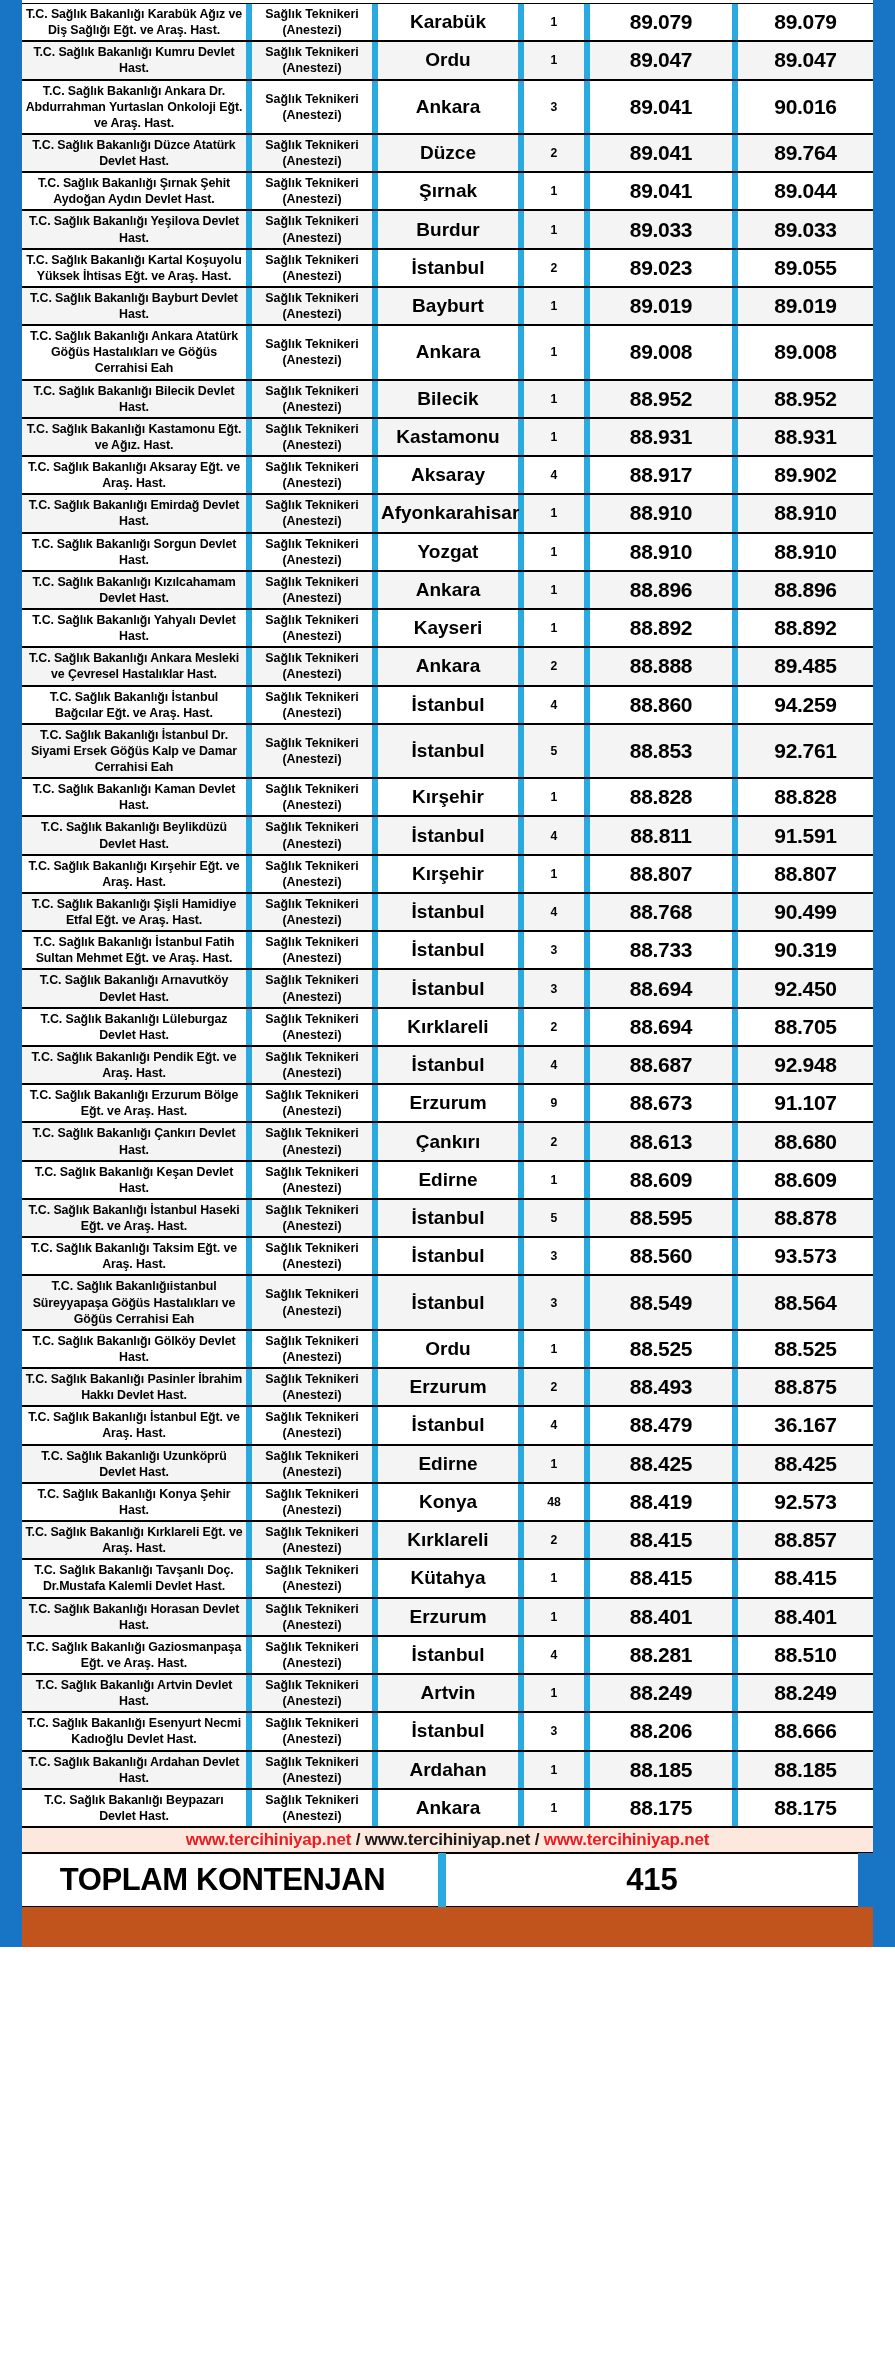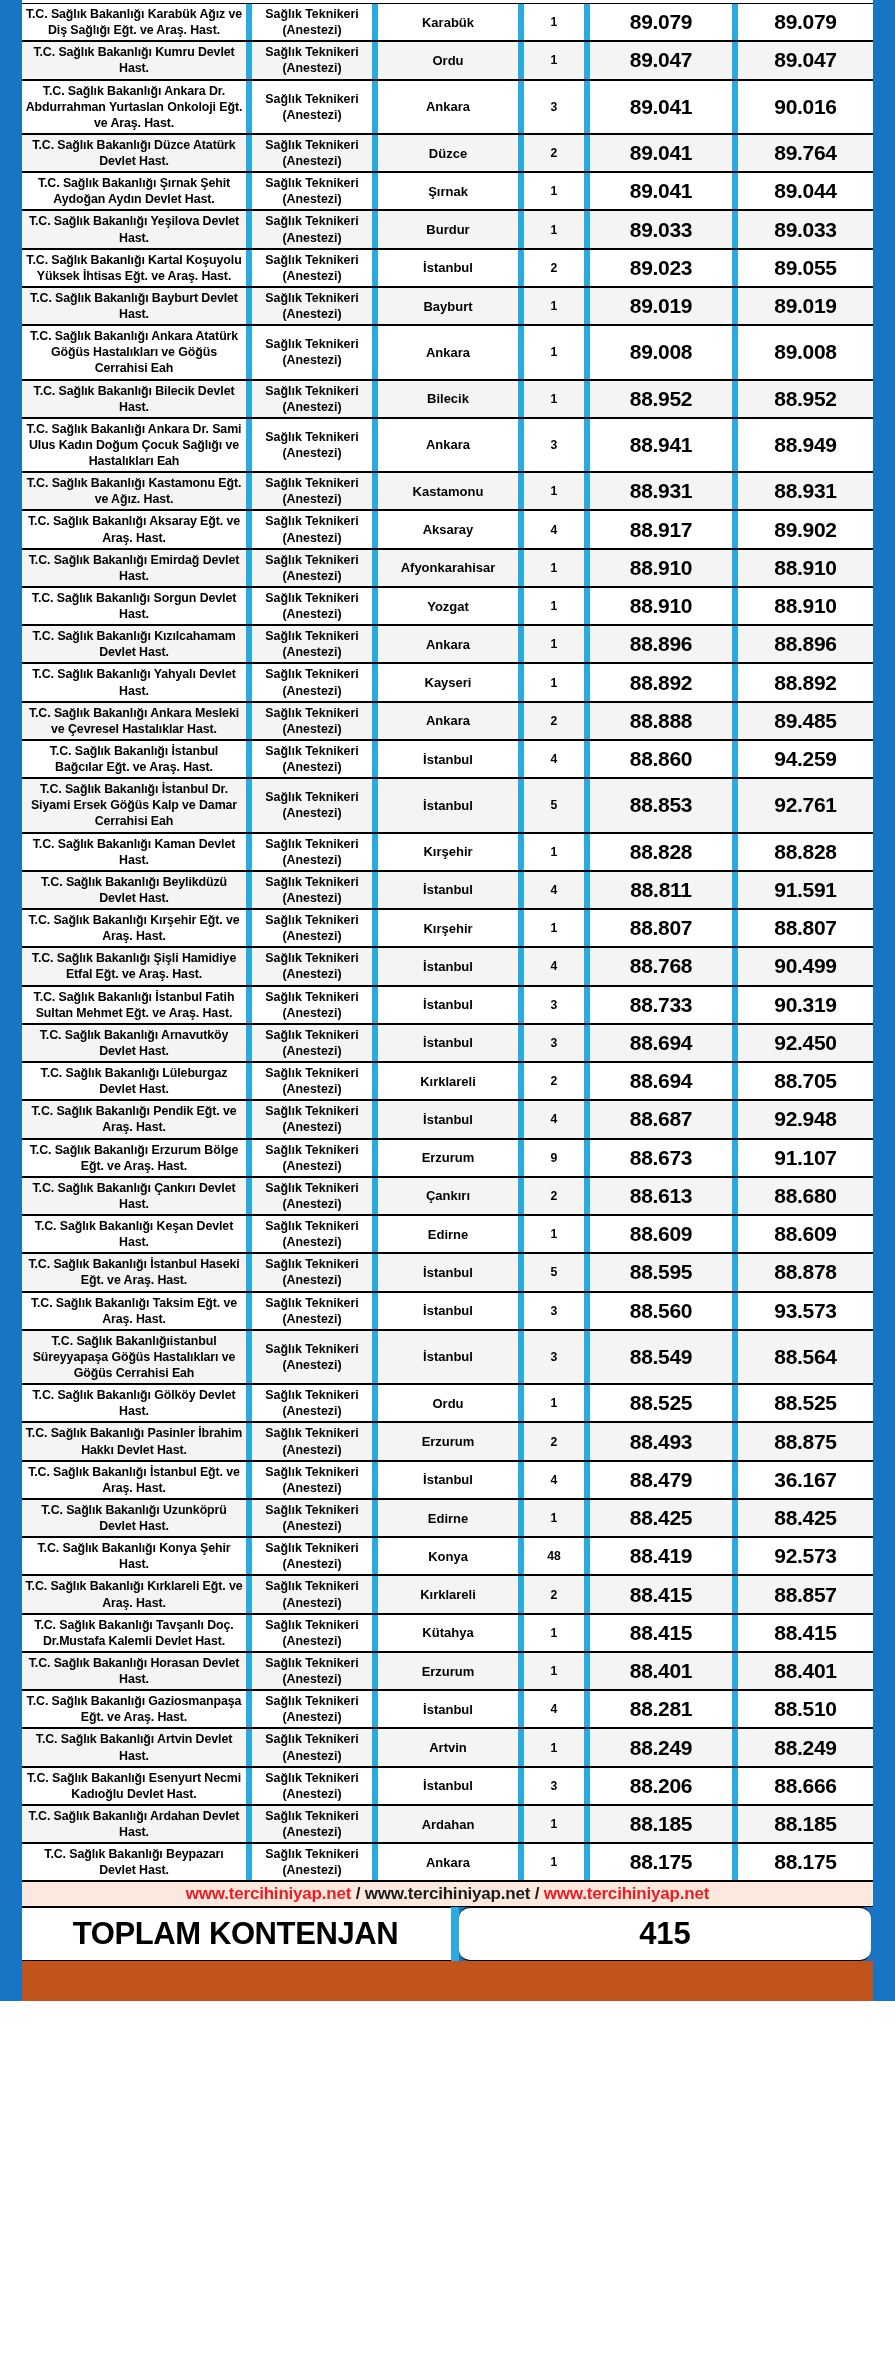--- a/index.html
+++ b/index.html
@@ -73,21 +73,21 @@
 
   td.sep {
     background: #29abe2 !important;
     border-top: none;
     border-bottom: none;
     padding: 0;
   }
 
   td.name  { font-size: 12.4px; line-height: 1.30; letter-spacing: -0.1px; }
   td.title { font-size: 12.4px; line-height: 1.30; }
-  td.city  { font-size: 13px; }
+  td.city  { font-size: 19px; }
   td.quota { font-size: 12.2px; }
   td.score { font-size: 21px; letter-spacing: -0.3px; }
 
   
   .banner-row td {
     background: #fce8dc !important;
     border-top: 1.3px solid #000000;
     border-bottom: 1.3px solid #000000;
     padding: 3px 0 4px 0;
     text-align: center;
@@ -95,21 +95,21 @@
     font-weight: bold;
     color: #000000;
     letter-spacing: -0.2px;
   }
   .banner-row .url-red { color: #ed1c24; }
   .banner-row .url-dark { color: #1a1a1a; }
   .banner-row .slash { color: #1a1a1a; }
 
   
   .total-wrap {
-    margin: 0 20px;
+    margin: 0 7px;
     background: #1874c4;
   }
   table.total {
     border-collapse: separate;
     border-spacing: 0;
     width: 851px;
     table-layout: fixed;
   }
   table.total td {
     border-top: 1.3px solid #000000;
@@ -120,21 +120,21 @@
     font-weight: bold;
     color: #000000;
     height: 52px;
     padding: 0;
   }
   table.total td.sep {
     background: #29abe2 !important;
     border: none;
   }
   td.total-label { font-size: 31px; letter-spacing: -0.4px; }
-  td.total-value { font-size: 31px; border-radius: 11px; }
+  td.total-value { font-size: 31px; }
   col.t-label { width: 431px; }
   col.t-sep   { width: 8px; }
   col.t-value { width: 412px; }
 
   .footer-bar {
     height: 40px;
     background: #c1541c;
     width: 895px;
   }
   .top-edge {
@@ -291,33 +291,20 @@
             <td class="title">Sağlık Teknikeri (Anestezi)</td>
             <td class="sep"></td>
             <td class="city">Bilecik</td>
             <td class="sep"></td>
             <td class="quota">1</td>
             <td class="sep"></td>
             <td class="score">88.952</td>
             <td class="sep"></td>
             <td class="score">88.952</td>
           </tr>
-          <tr>
-            <td class="name">T.C. Sağlık Bakanlığı Ankara Dr. Sami Ulus Kadın Doğum Çocuk Sağlığı ve Hastalıkları Eah</td>
-            <td class="sep"></td>
-            <td class="title">Sağlık Teknikeri (Anestezi)</td>
-            <td class="sep"></td>
-            <td class="city">Ankara</td>
-            <td class="sep"></td>
-            <td class="quota">3</td>
-            <td class="sep"></td>
-            <td class="score">88.941</td>
-            <td class="sep"></td>
-            <td class="score">88.949</td>
-          </tr>
           <tr class="alt">
             <td class="name">T.C. Sağlık Bakanlığı Kastamonu Eğt. ve Ağız. Hast.</td>
             <td class="sep"></td>
             <td class="title">Sağlık Teknikeri (Anestezi)</td>
             <td class="sep"></td>
             <td class="city">Kastamonu</td>
             <td class="sep"></td>
             <td class="quota">1</td>
             <td class="sep"></td>
             <td class="score">88.931</td>

